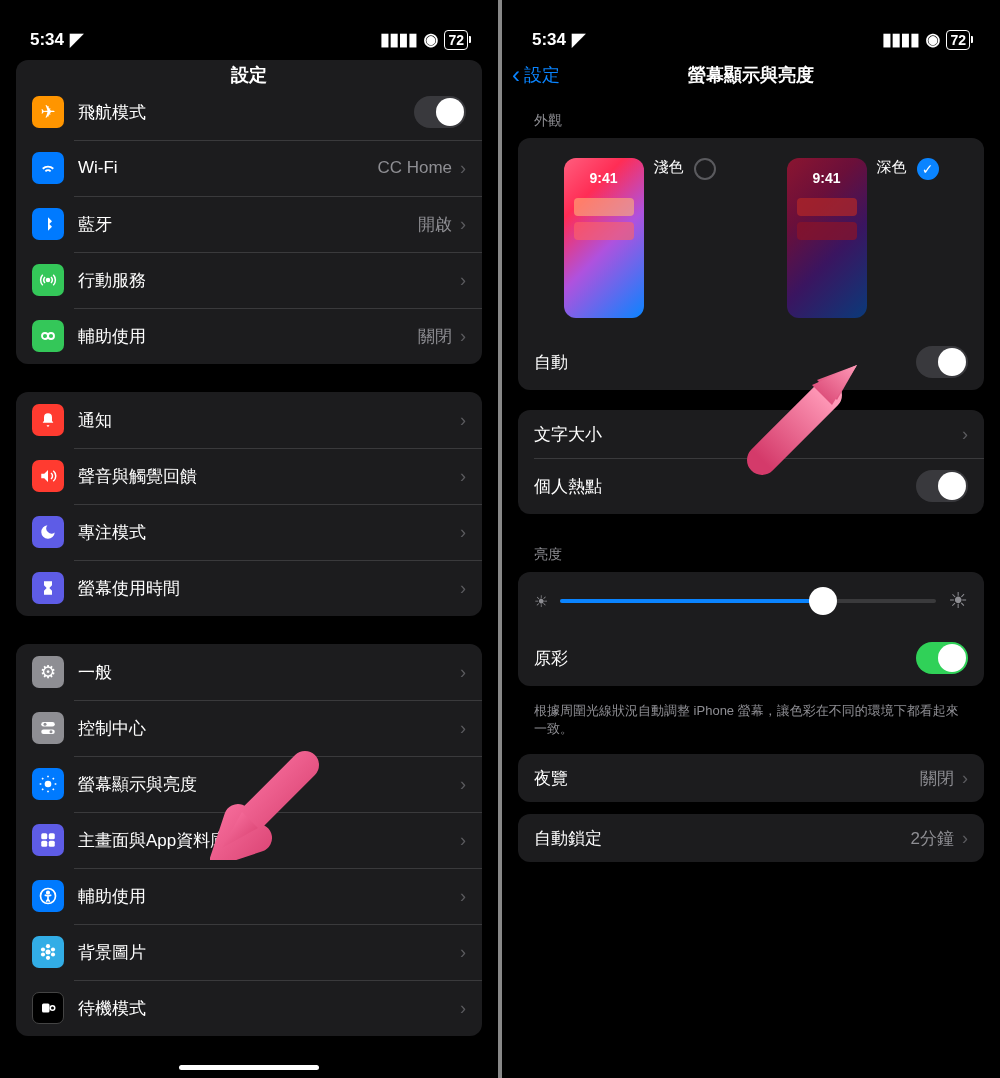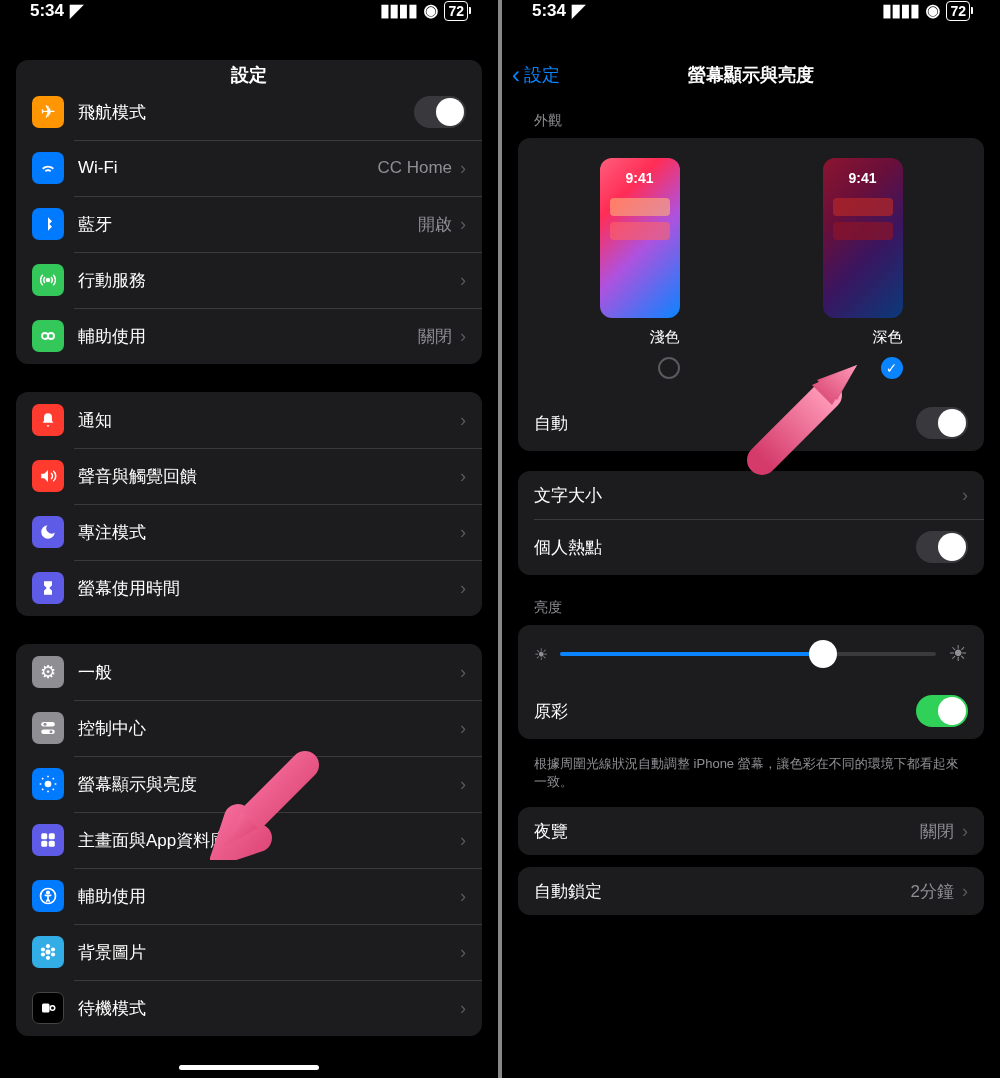--- a/index.html
+++ b/index.html
@@ -1,18 +1,18 @@
 <!DOCTYPE html>
 <html><head>
 <meta charset="utf-8">
 <style>
 * { margin: 0; padding: 0; box-sizing: border-box; font-family: -apple-system, "Helvetica Neue", sans-serif; }
 body { background: #888; width: 1000px; height: 1078px; display: flex; gap: 4px; }
 .phone { width: 498px; height: 1078px; background: #000; position: relative; overflow: hidden; }
-.status-bar { height: 50px; display: flex; justify-content: space-between; align-items: flex-start; padding: 0 30px; color: #fff; font-size: 17px; font-weight: 600; }
+.status-bar { height: 50px; display: flex; justify-content: space-between; align-items: flex-end; padding: 0 30px; color: #fff; font-size: 17px; font-weight: 600; }
 .status-left { display: flex; align-items: center; gap: 6px; }
 .status-right { display: flex; align-items: center; gap: 6px; }
 .battery-box { border: 1.5px solid #fff; border-radius: 4px; padding: 1px 3px; font-size: 14px; position: relative; }
 .battery-box::after { content: ''; position: absolute; right: -4px; top: 30%; width: 2px; height: 40%; background: #fff; border-radius: 0 1px 1px 0; }
 
 .nav-header { height: 50px; display: flex; align-items: center; justify-content: center; position: relative; padding: 0 16px; }
 .nav-title { color: #fff; font-size: 18px; font-weight: 600; }
 .nav-back { position: absolute; left: 10px; color: #0a84ff; font-size: 18px; display: flex; align-items: center; gap: 4px; }
 .nav-back .chev { font-size: 24px; }
 
@@ -39,21 +39,21 @@
 .bg-blue { background: #007aff; }
 .bg-green { background: #34c759; }
 .bg-red { background: #ff3b30; }
 .bg-gray { background: #8e8e93; }
 .bg-cyan { background: #32ade6; }
 .bg-indigo { background: #5e5ce6; }
 .bg-black { background: #000; border: 0.5px solid #444; }
 
 
 .appearance-row { display: flex; justify-content: space-around; padding: 20px 10px 16px; }
-.appearance-opt { display: flex; flex-direction: column; align-items: flex-end; gap: 10px; }
+.appearance-opt { display: flex; flex-direction: row; align-items: flex-start; gap: 10px; }
 .phone-preview { width: 80px; height: 160px; border-radius: 12px; position: relative; overflow: hidden; }
 .phone-preview.light { background: linear-gradient(135deg, #ff5e7e 0%, #ff2d55 25%, #af52de 55%, #0a84ff 100%); }
 .phone-preview.dark { background: linear-gradient(135deg, #8b1530 0%, #6a0f3a 30%, #3a1560 60%, #0a3a7a 100%); }
 .pv-time { position: absolute; top: 12px; width: 100%; text-align: center; color: #fff; font-size: 14px; font-weight: 700; }
 .pv-widgets { position: absolute; top: 40px; left: 10px; right: 10px; display: flex; flex-direction: column; gap: 6px; }
 .pv-w { height: 18px; border-radius: 4px; }
 .pv-w.l1 { background: rgba(255,180,120,0.6); }
 .pv-w.l2 { background: rgba(255,100,100,0.6); }
 .pv-w.d1 { background: rgba(180,40,40,0.7); }
 .pv-w.d2 { background: rgba(140,20,40,0.7); }
@@ -332,21 +332,21 @@
           <div class="opt-label">深色</div>
           <div class="opt-radio checked">✓</div>
         </div>
       </div>
       <div class="row no-icon">
         <div class="row-label">自動</div>
         <div class="toggle off"></div>
       </div>
     </div>
 
-    <div class="group" style="margin-bottom:12px">
+    <div class="group" style="margin-bottom:20px">
       <div class="row no-icon">
         <div class="row-label">文字大小</div>
         <div class="chevron">›</div>
       </div>
       <div class="row no-icon">
         <div class="row-label">個人熱點</div>
         <div class="toggle off"></div>
       </div>
     </div>
 

